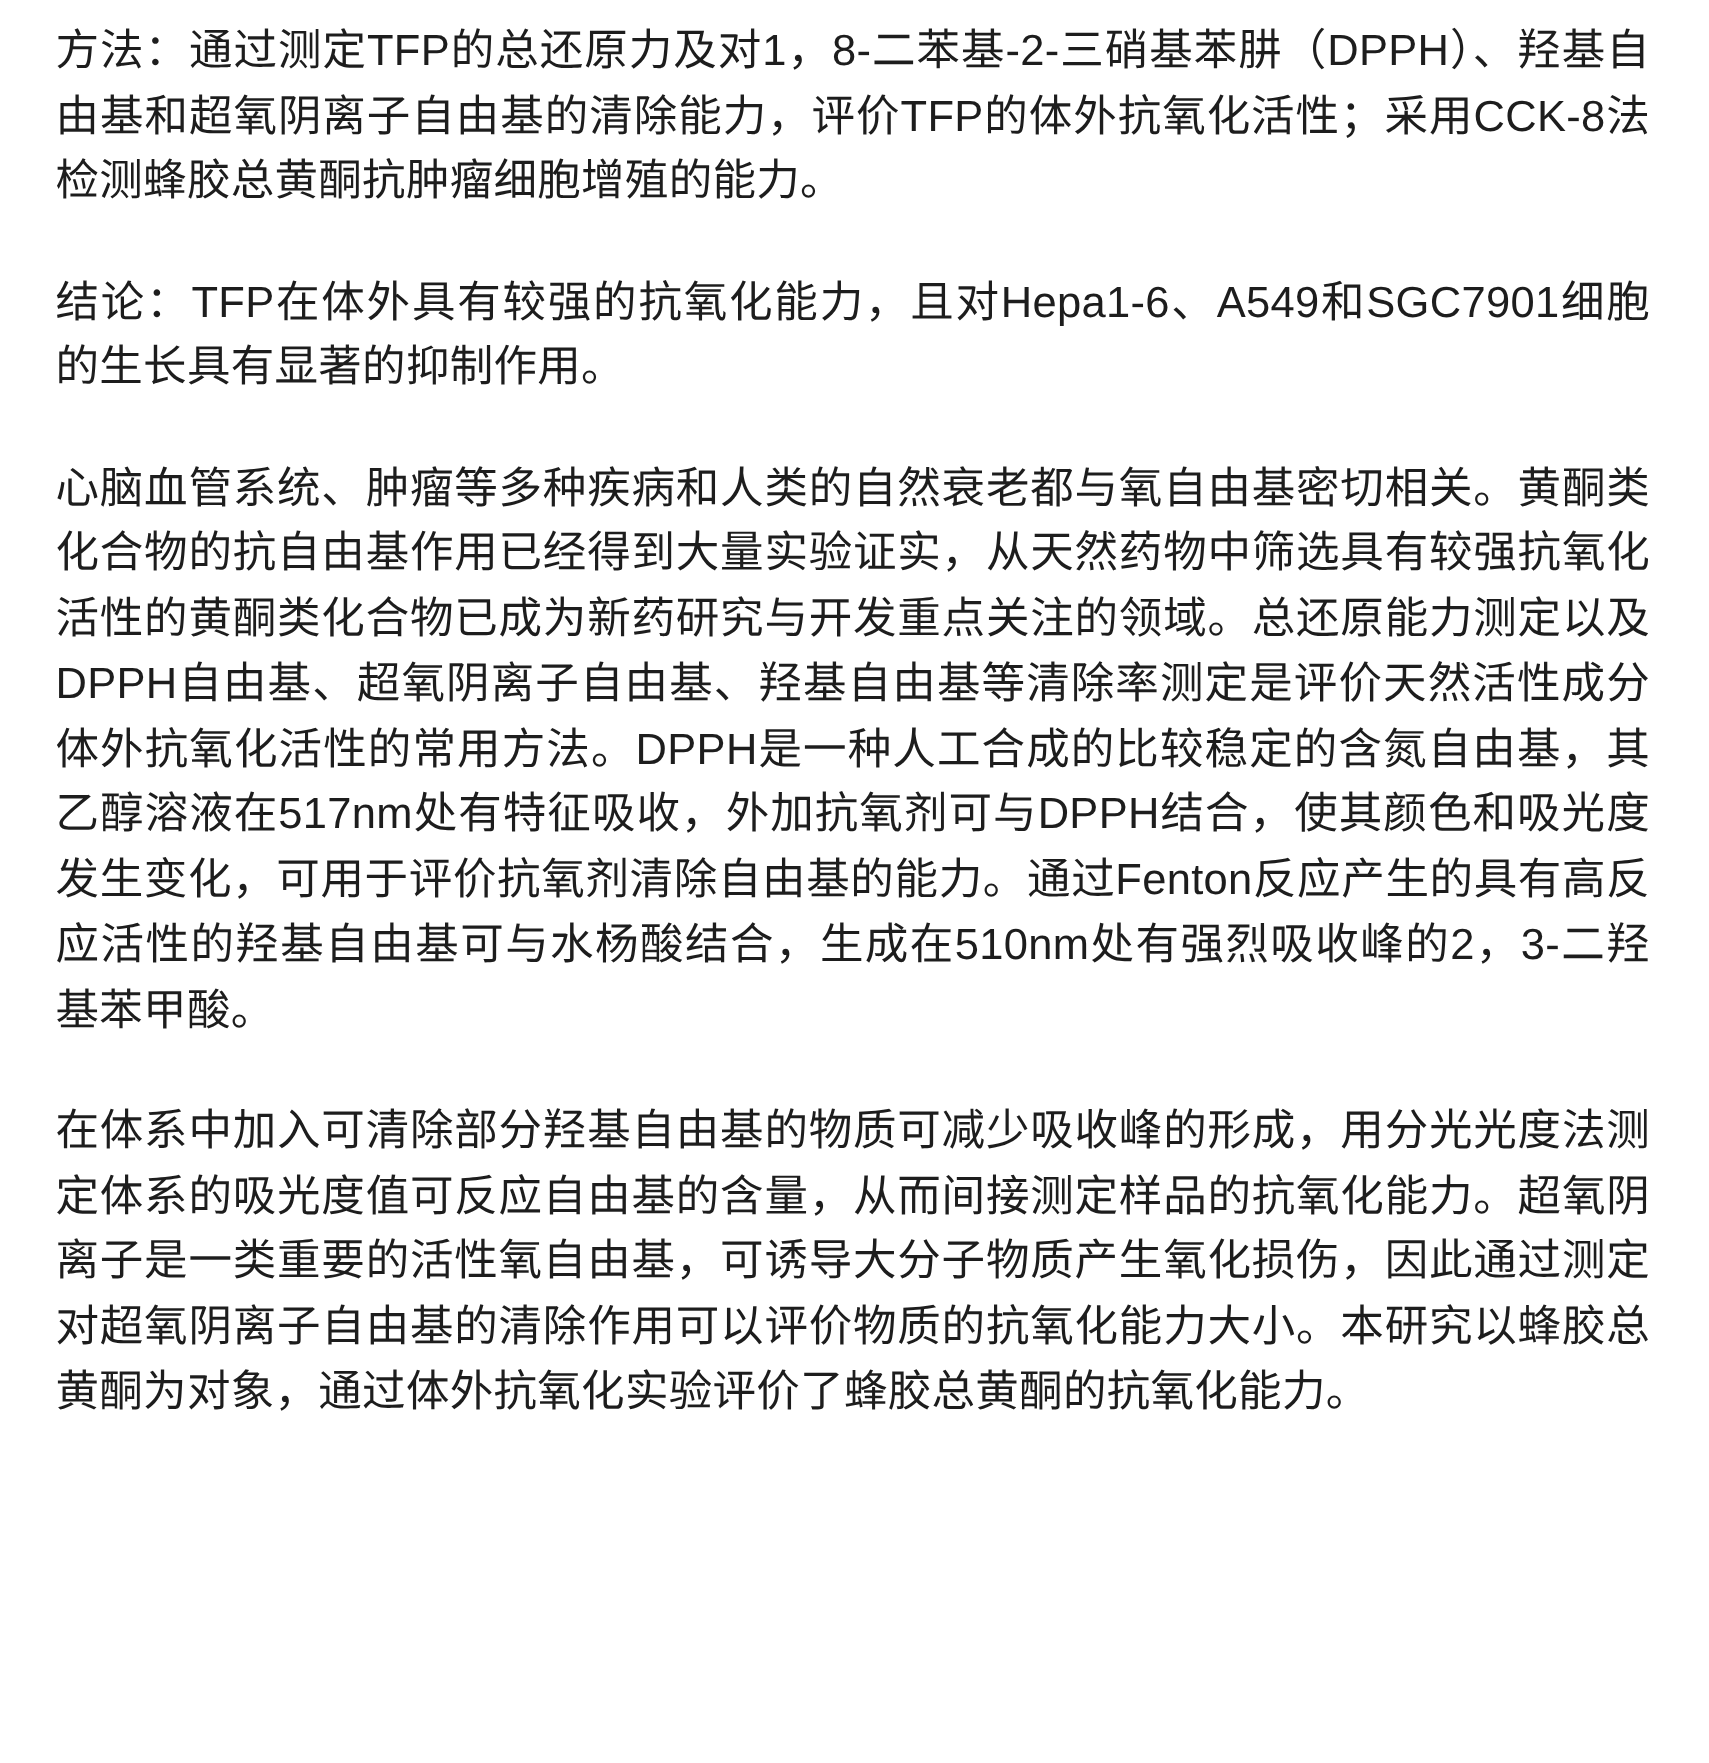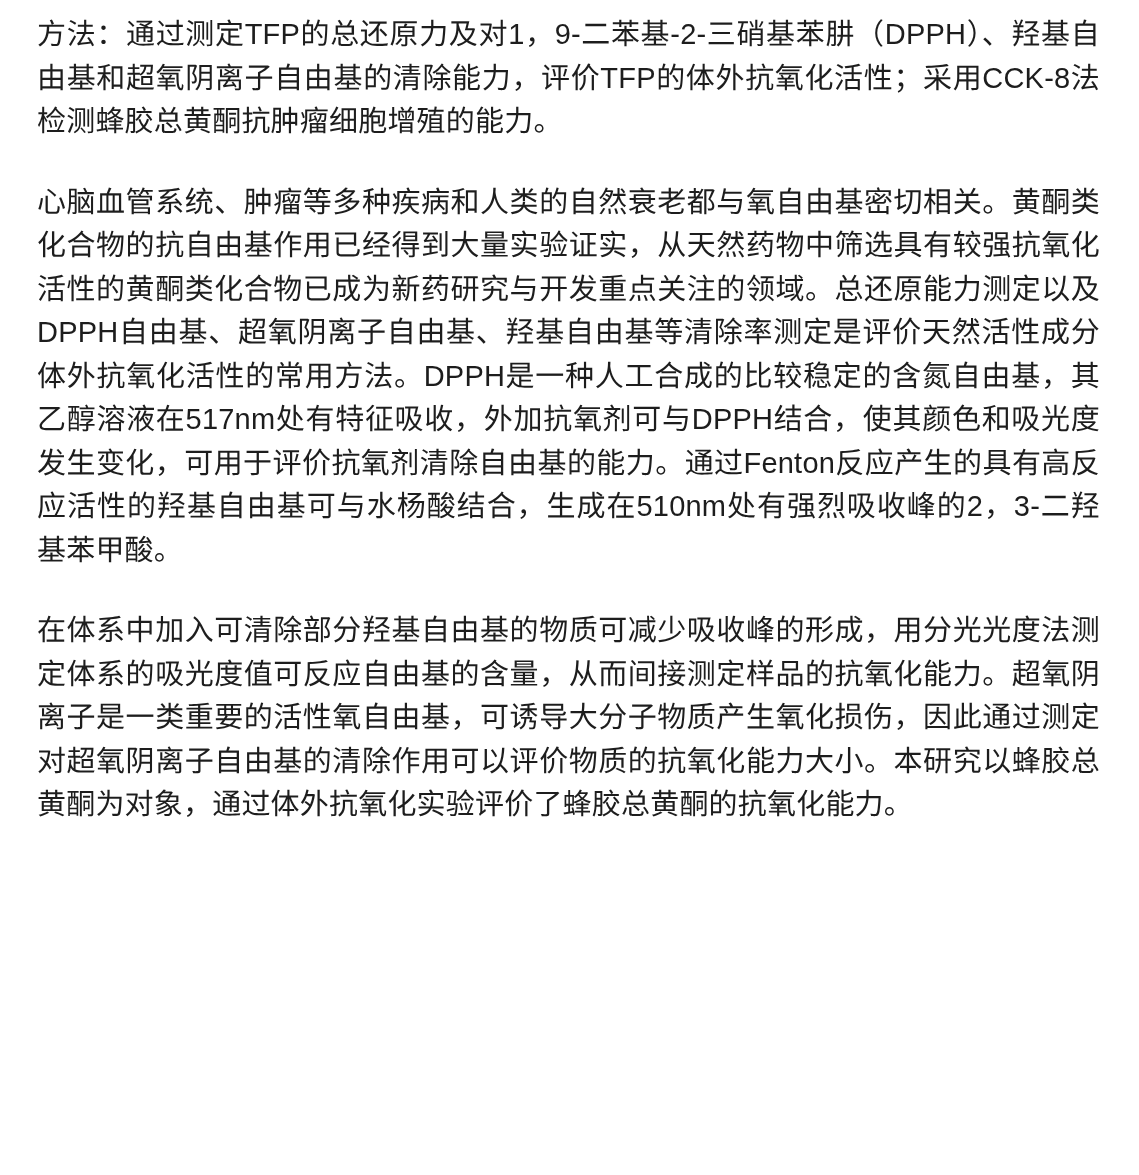--- a/index.html
+++ b/index.html
@@ -29,16 +29,17 @@
     word-break: break-word;
   }
   .para:last-child {
     margin-bottom: 0;
   }
 </style>
 </head>
 <body>
 
 <main class="doc">
-  <p class="para">方法：通过测定TFP的总还原力及对1，9-二苯基-2-三硝基苯肼（DPPH）、羟基自由基和超氧阴离子自由基的清除能力，评价TFP的体外抗氧化活性；采用CCK-8法检测蜂胶总黄酮抗肿瘤细胞增殖的能力。</p>
+  <p class="para">方法：通过测定TFP的总还原力及对1，8-二苯基-2-三硝基苯肼（DPPH）、羟基自由基和超氧阴离子自由基的清除能力，评价TFP的体外抗氧化活性；采用CCK-8法检测蜂胶总黄酮抗肿瘤细胞增殖的能力。</p>
+  <p class="para">结论：TFP在体外具有较强的抗氧化能力，且对Hepa1-6、A549和SGC7901细胞的生长具有显著的抑制作用。</p>
   <p class="para">心脑血管系统、肿瘤等多种疾病和人类的自然衰老都与氧自由基密切相关。黄酮类化合物的抗自由基作用已经得到大量实验证实，从天然药物中筛选具有较强抗氧化活性的黄酮类化合物已成为新药研究与开发重点关注的领域。总还原能力测定以及DPPH自由基、超氧阴离子自由基、羟基自由基等清除率测定是评价天然活性成分体外抗氧化活性的常用方法。DPPH是一种人工合成的比较稳定的含氮自由基，其乙醇溶液在517nm处有特征吸收，外加抗氧剂可与DPPH结合，使其颜色和吸光度发生变化，可用于评价抗氧剂清除自由基的能力。通过Fenton反应产生的具有高反应活性的羟基自由基可与水杨酸结合，生成在510nm处有强烈吸收峰的2，3-二羟基苯甲酸。</p>
   <p class="para">在体系中加入可清除部分羟基自由基的物质可减少吸收峰的形成，用分光光度法测定体系的吸光度值可反应自由基的含量，从而间接测定样品的抗氧化能力。超氧阴离子是一类重要的活性氧自由基，可诱导大分子物质产生氧化损伤，因此通过测定对超氧阴离子自由基的清除作用可以评价物质的抗氧化能力大小。本研究以蜂胶总黄酮为对象，通过体外抗氧化实验评价了蜂胶总黄酮的抗氧化能力。</p>
 </main>
 
 </body></html>

